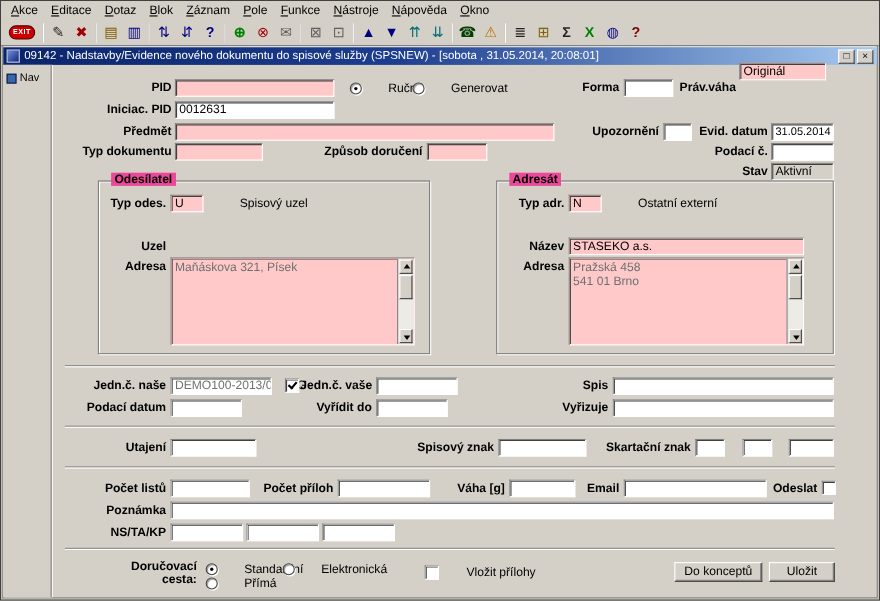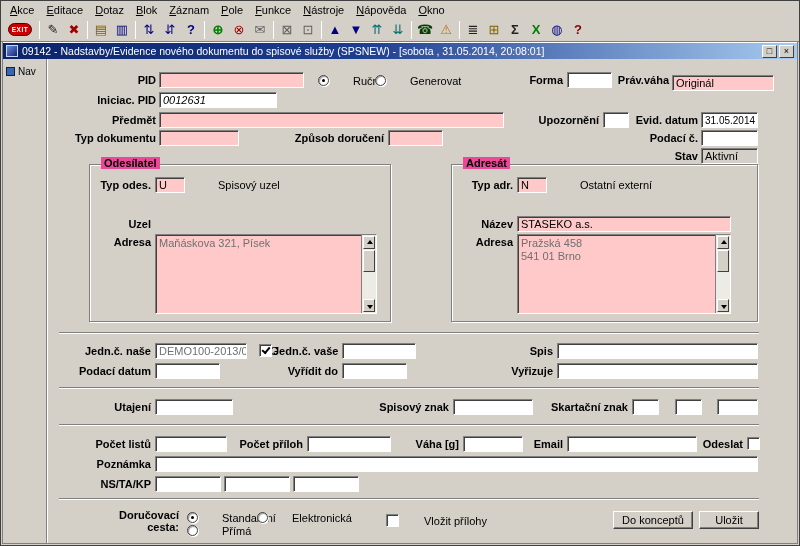--- a/index.html
+++ b/index.html
@@ -137,24 +137,24 @@
 
   <div class="lbl" style="left:60px;top:73px;width:95px;">PID</div>
   <div class="fld pink" style="left:158px;top:71px;width:145px;"></div>
   <span class="radio sel" style="left:317px;top:74px;"></span>
   <div class="lbl-l" style="left:331px;top:74px;">Ručně</div>
   <span class="radio" style="left:374px;top:74px;"></span>
   <div class="lbl-l" style="left:388px;top:74px;">Generovat</div>
   <div class="lbl" style="left:500px;top:73px;width:62px;">Forma</div>
   <div class="fld" style="left:566px;top:71px;width:45px;"></div>
   <div class="lbl" style="left:612px;top:73px;width:56px;">Práv.váha</div>
-  <div class="fld pink" style="left:671px;top:74px;width:102px;">Originál</div>
+  <div class="fld pink" style="left:671px;top:56px;width:79px;">Originál</div>
 
   <div class="lbl" style="left:60px;top:93px;width:95px;">Iniciac. PID</div>
-  <div class="fld" style="left:158px;top:91px;width:118px;font-style:italic;">0012631</div>
+  <div class="fld" style="left:158px;top:91px;width:145px;">0012631</div>
 
   <div class="lbl" style="left:60px;top:113px;width:95px;">Předmět</div>
   <div class="fld pink" style="left:158px;top:111px;width:345px;"></div>
   <div class="lbl" style="left:530px;top:113px;width:68px;">Upozornění</div>
   <div class="fld" style="left:602px;top:111px;width:26px;"></div>
   <div class="lbl" style="left:630px;top:113px;width:67px;">Evid. datum</div>
   <div class="fld fs10" style="left:700px;top:111px;width:57px;">31.05.2014</div>
 
   <div class="lbl" style="left:60px;top:131px;width:95px;">Typ dokumentu</div>
   <div class="fld pink" style="left:158px;top:129px;width:80px;"></div>

